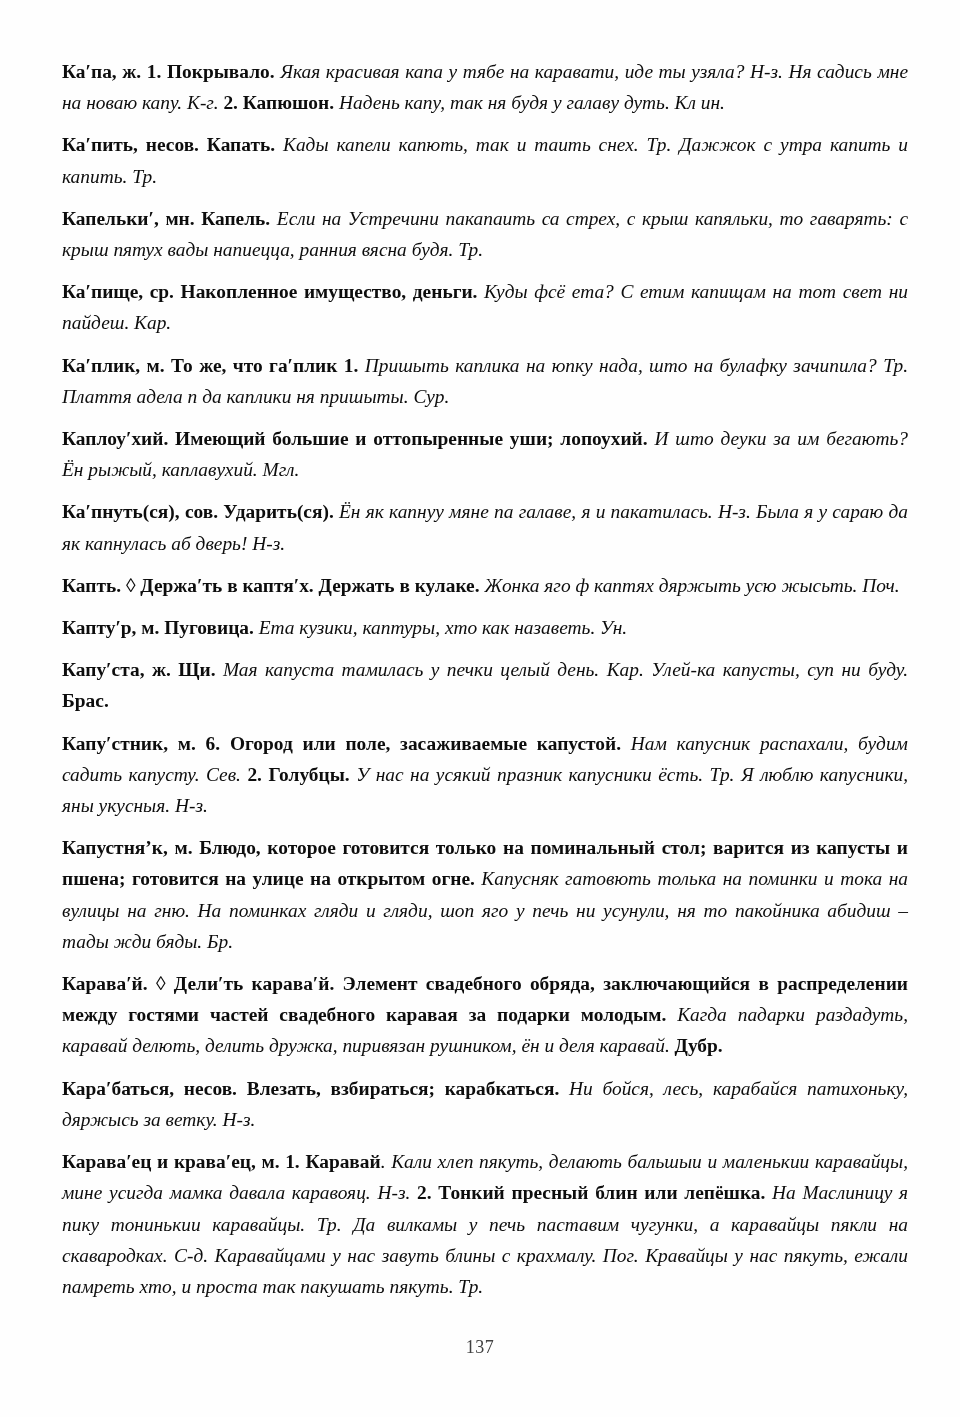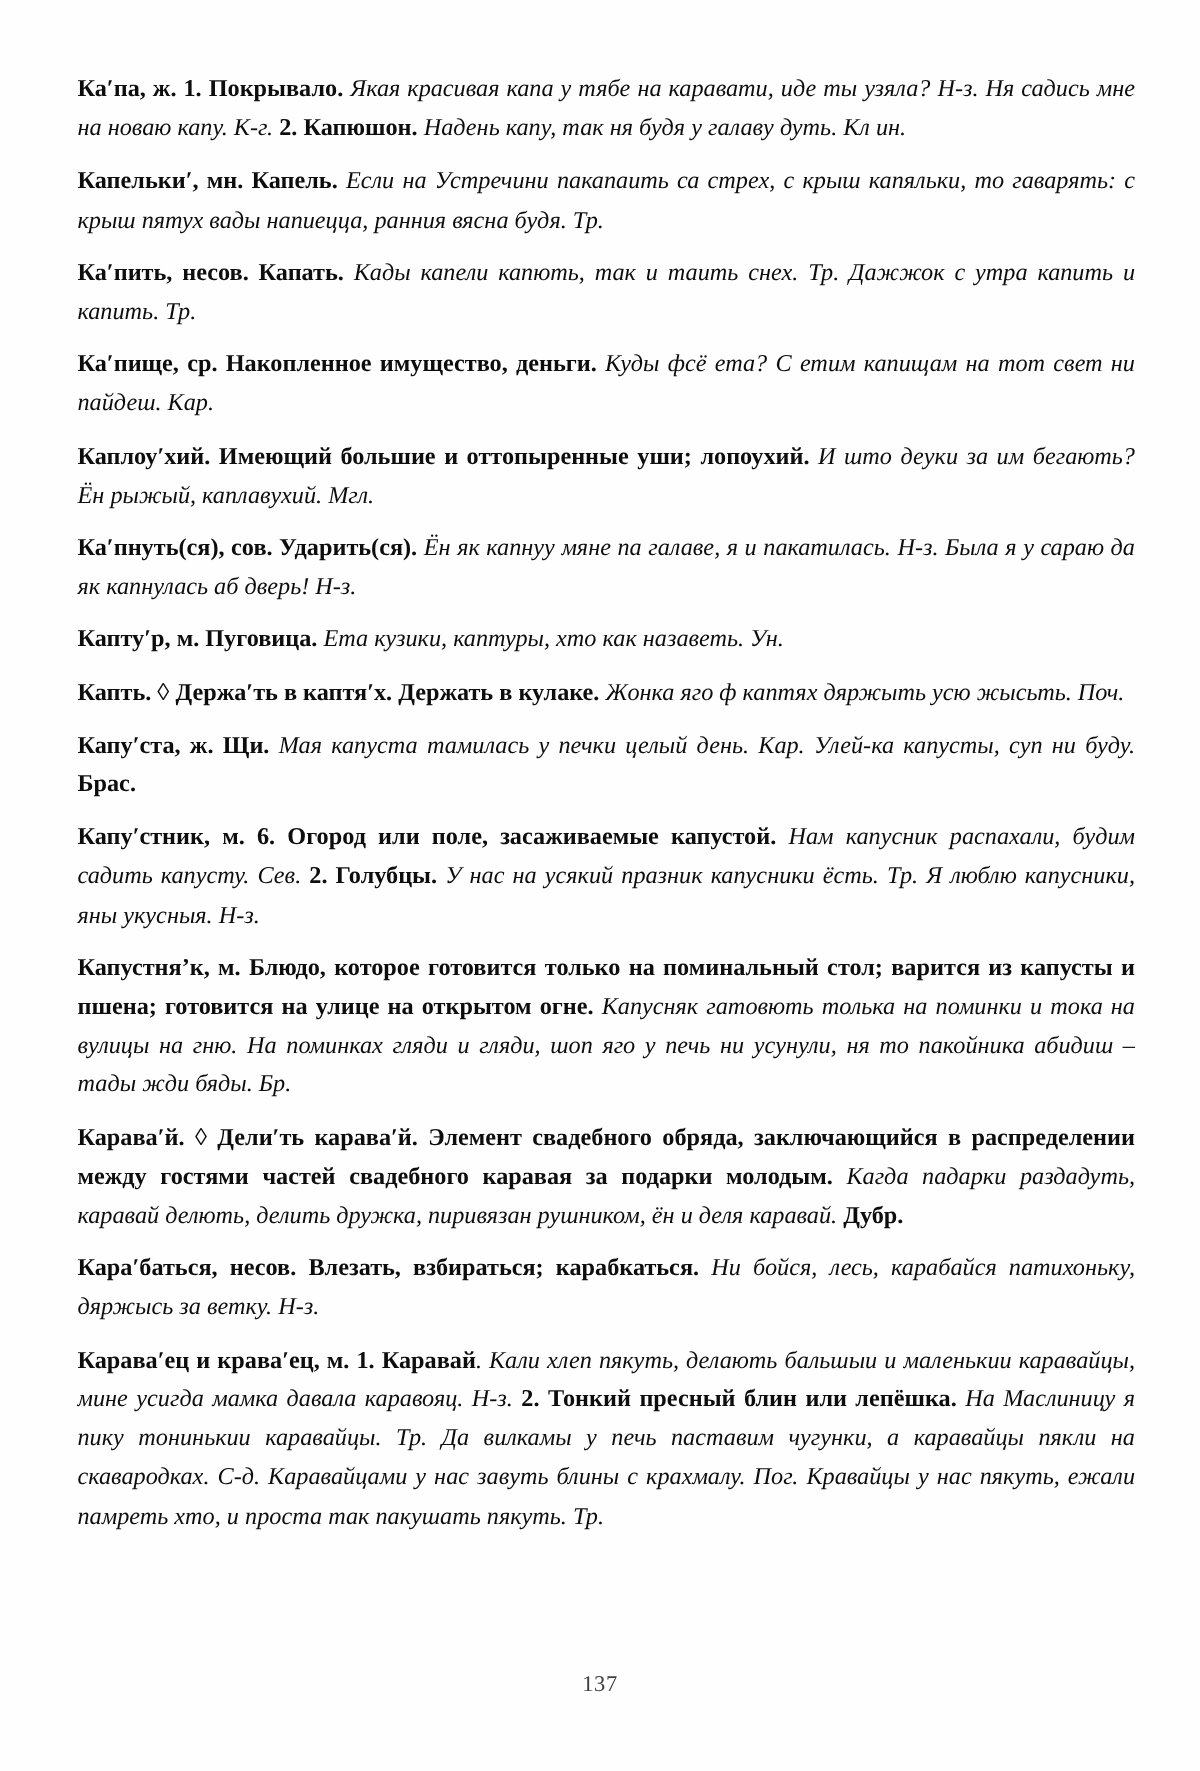--- a/index.html
+++ b/index.html
@@ -77,27 +77,28 @@
     color: #404040;
     letter-spacing: 0.5px;
   }
 </style>
 </head>
 <body style="color: rgb(13, 13, 13);">
 
 <div class="page" style="background: rgb(254, 254, 254);">
   <div class="content" id="entry-column">
       <p class="entry"><span class="hw">Ка′па, ж. 1. Покрывало.</span><span class="ex"> Якая красивая капа у тябе на каравати, иде ты узяла? Н-з. Ня садись мне на новаю капу. К-г. </span><span class="hw">2. Капюшон.</span><span class="ex"> Надень капу, так ня будя у галаву дуть. Кл ин.</span></p>
+      <p class="entry"><span class="hw">Ка′пить, несов. Капать.</span><span class="ex"> Кады капели капють, так и таить снех. Тр. Дажжок с утра капить и капить. Тр.</span></p>
       <p class="entry"><span class="hw">Капельки′, мн. Капель.</span><span class="ex"> Если на Устречини пакапаить са стрех, с крыш капяльки, то гаварять: с крыш пятух вады напиецца, ранния вясна будя. Тр.</span></p>
-      <p class="entry"><span class="hw">Ка′пить, несов. Капать.</span><span class="ex"> Кады капели капють, так и таить снех. Тр. Дажжок с утра капить и капить. Тр.</span></p>
       <p class="entry"><span class="hw">Ка′пище, ср. Накопленное имущество, деньги.</span><span class="ex"> Куды фсё ета? С етим капищам на тот свет ни пайдеш. Кар.</span></p>
+      <p class="entry"><span class="hw">Ка′плик, м. То же, что га′плик 1.</span><span class="ex"> Пришыть каплика на юпку нада, што на булафку зачипила? Тр. Плаття адела п да каплики ня пришыты. Сур.</span></p>
       <p class="entry"><span class="hw">Каплоу′хий. Имеющий большие и оттопыренные  уши; лопоухий.</span><span class="ex"> И што деуки за им бегають? Ён рыжый, каплавухий. Мгл.</span></p>
       <p class="entry"><span class="hw">Ка′пнуть(ся), сов. Ударить(ся).</span><span class="ex"> Ён як капнуу мяне па галаве, я и пакатилась. Н-з. Была я у сараю да як капнулась аб дверь! Н-з.</span></p>
+      <p class="entry"><span class="hw">Капть. </span><span class="loz">◊</span><span class="hw"> Держа′ть в каптя′х. Держать в кулаке.</span><span class="ex"> Жонка яго ф каптях дяржыть усю жысьть. Поч.</span></p>
       <p class="entry"><span class="hw">Капту′р, м. Пуговица.</span><span class="ex"> Ета кузики, каптуры, хто как назаветь. Ун.</span></p>
-      <p class="entry"><span class="hw">Капть. </span><span class="loz">◊</span><span class="hw"> Держа′ть в каптя′х. Держать в кулаке.</span><span class="ex"> Жонка яго ф каптях дяржыть усю жысьть. Поч.</span></p>
       <p class="entry"><span class="hw">Капу′ста, ж. Щи.</span><span class="ex"> Мая капуста тамилась у печки целый день. Кар. Улей-ка капусты, суп ни буду. </span><span class="src-b">Брас.</span></p>
       <p class="entry"><span class="hw">Капу′стник, м. 6. Огород или поле, засаживаемые капустой.</span><span class="ex"> Нам капусник распахали, будим садить капусту. Сев. </span><span class="hw">2. Голубцы.</span><span class="ex"> У нас на усякий празник капусники ёсть. Тр.   Я люблю капусники, яны укусныя. Н-з.</span></p>
       <p class="entry"><span class="hw">Капустня’к, м. Блюдо, которое готовится только на поминальный стол; варится из капусты и пшена; готовится на улице на открытом огне.</span><span class="ex"> Капусняк гатовють толька на поминки и тока на вулицы  на гню. На поминках гляди и гляди, шоп яго у печь ни усунули, ня то пакойника абидиш – тады жди бяды. Бр.</span></p>
       <p class="entry"><span class="hw">Карава′й. </span><span class="loz">◊</span><span class="hw"> Дели′ть карава′й. Элемент свадебного обряда, заключающийся в распределении между гостями частей свадебного каравая за подарки молодым.</span><span class="ex"> Кагда падарки раздадуть, каравай делють, делить дружка, пиривязан рушником,  ён и деля каравай. </span><span class="src-b">Дубр.</span></p>
       <p class="entry"><span class="hw">Кара′баться, несов. Влезать, взбираться; карабкаться.</span><span class="ex"> Ни бойся, лесь, карабайся патихоньку, дяржысь за ветку. Н-з.</span></p>
       <p class="entry"><span class="hw">Карава′ец и крава′ец, м. 1. Каравай</span><span class="ex">. Кали хлеп пякуть, делають бальшыи и маленькии каравайцы, мине усигда мамка давала каравояц. Н-з. </span><span class="hw">2. Тонкий пресный блин или лепёшка.</span><span class="ex"> На Маслиницу я пику тонинькии каравайцы. Тр. Да вилкамы у печь паставим чугунки, а каравайцы пякли на скавародках. С-д. Каравайцами у нас завуть блины с крахмалу. Пог. Кравайцы у нас пякуть, ежали памреть хто, и проста так пакушать пякуть. Тр.</span></p>
     </div>
   <div class="folio">137</div>
 </div>
 

